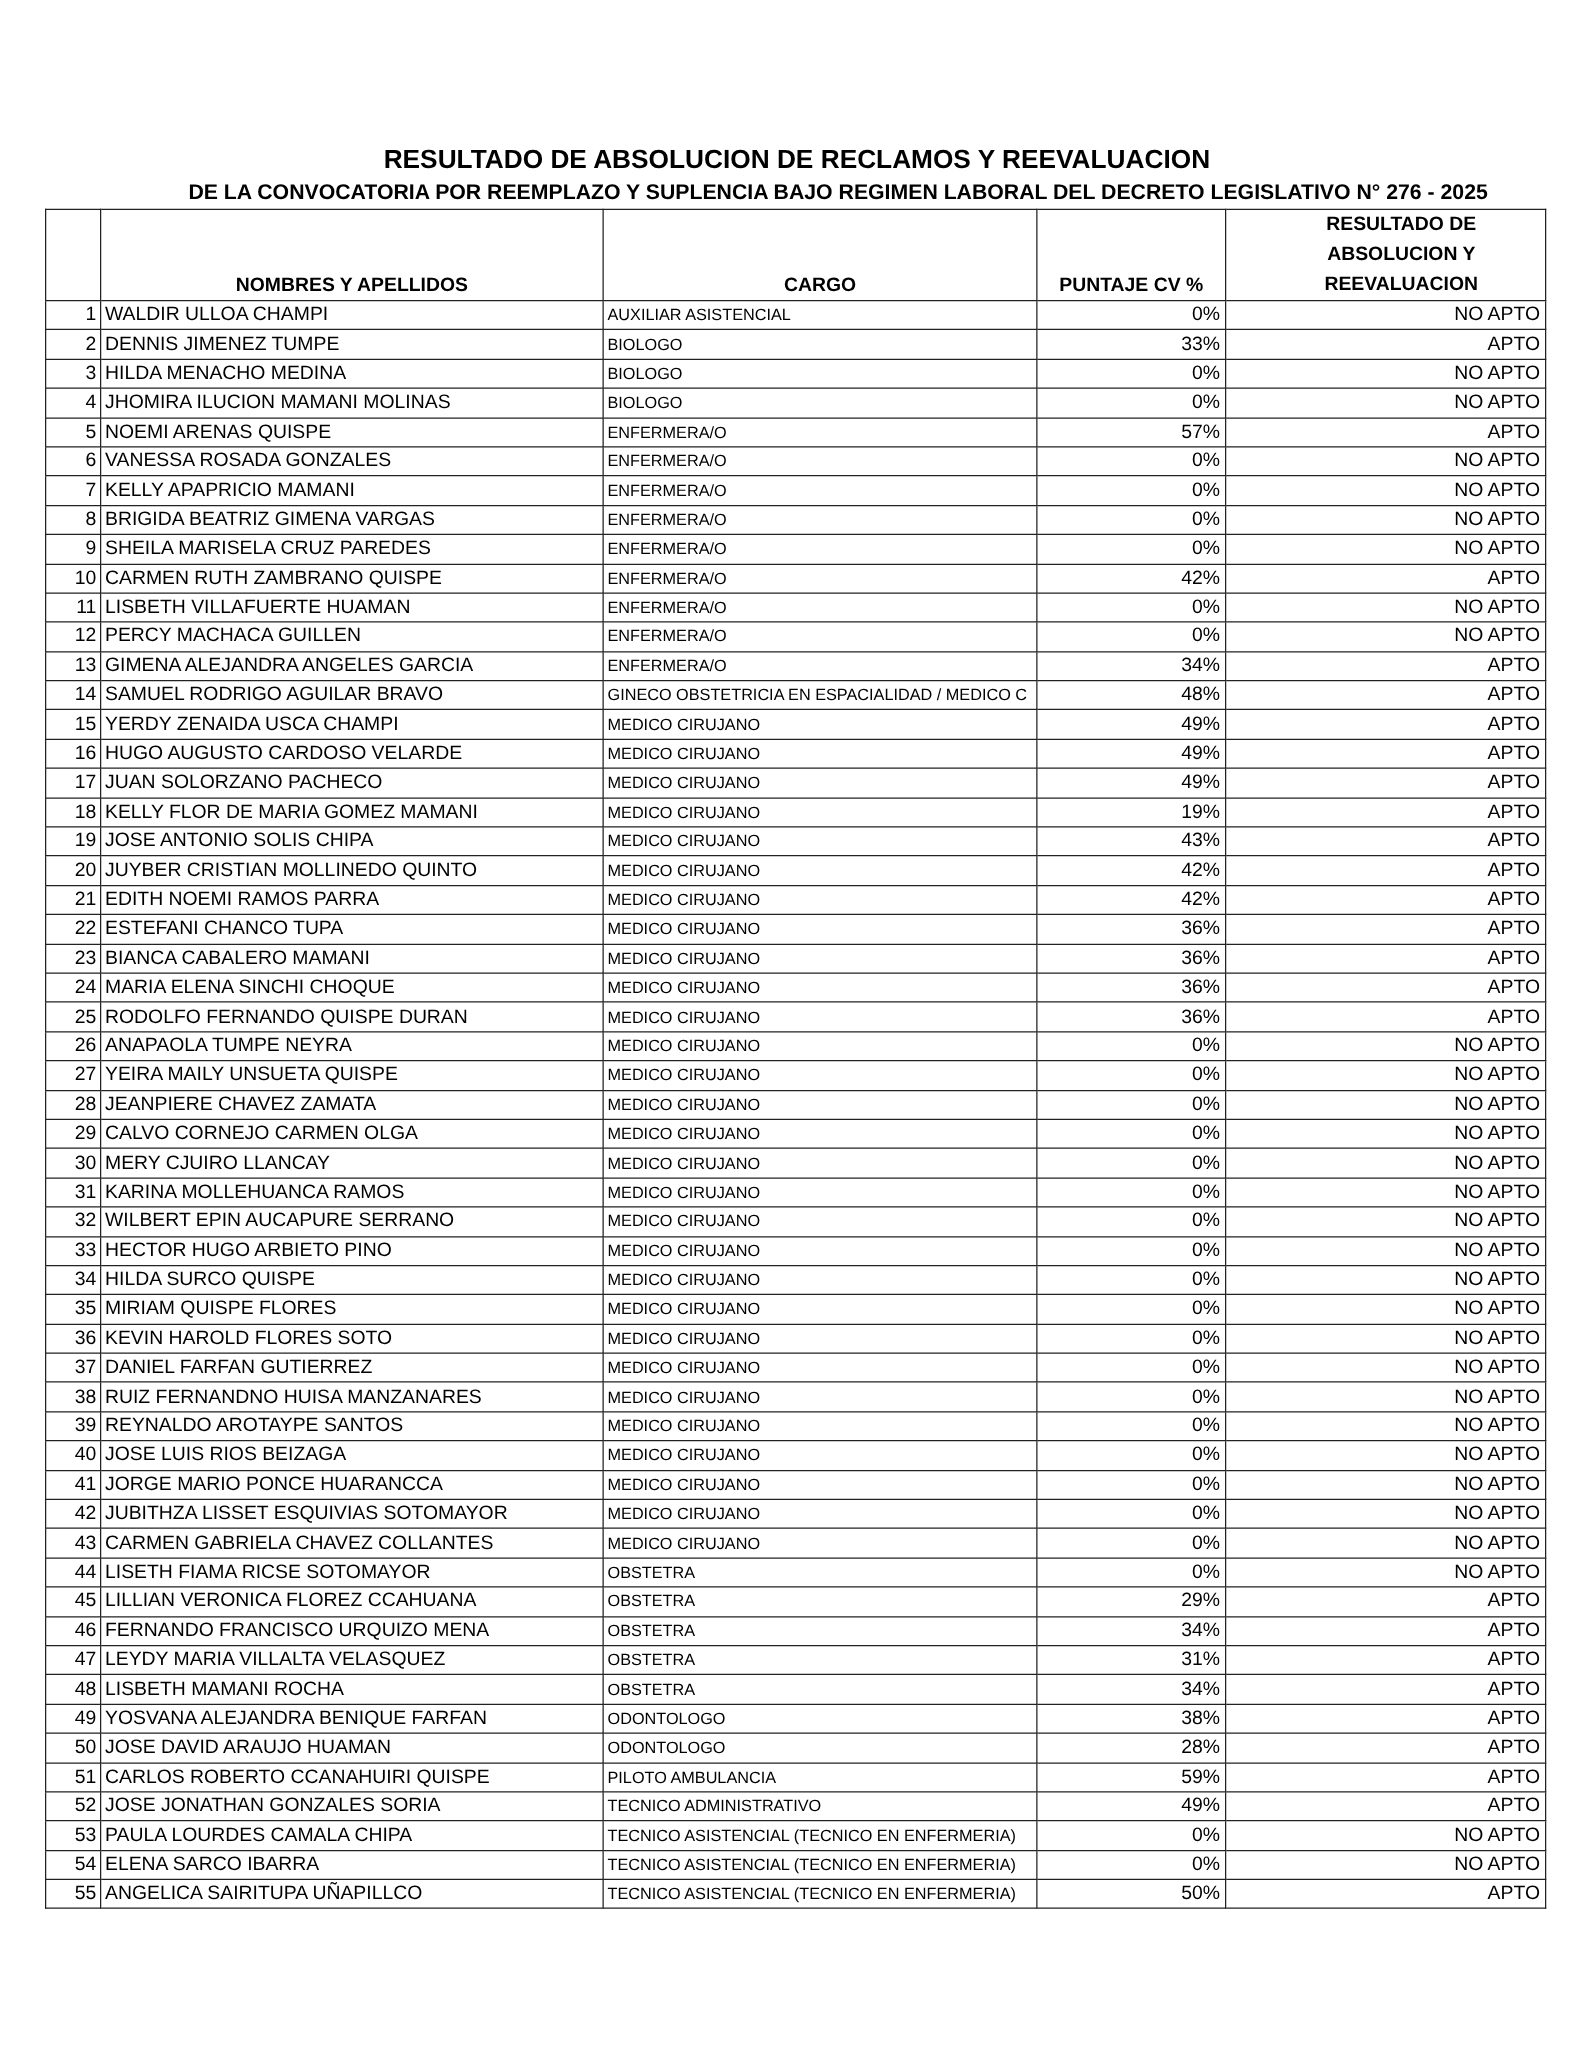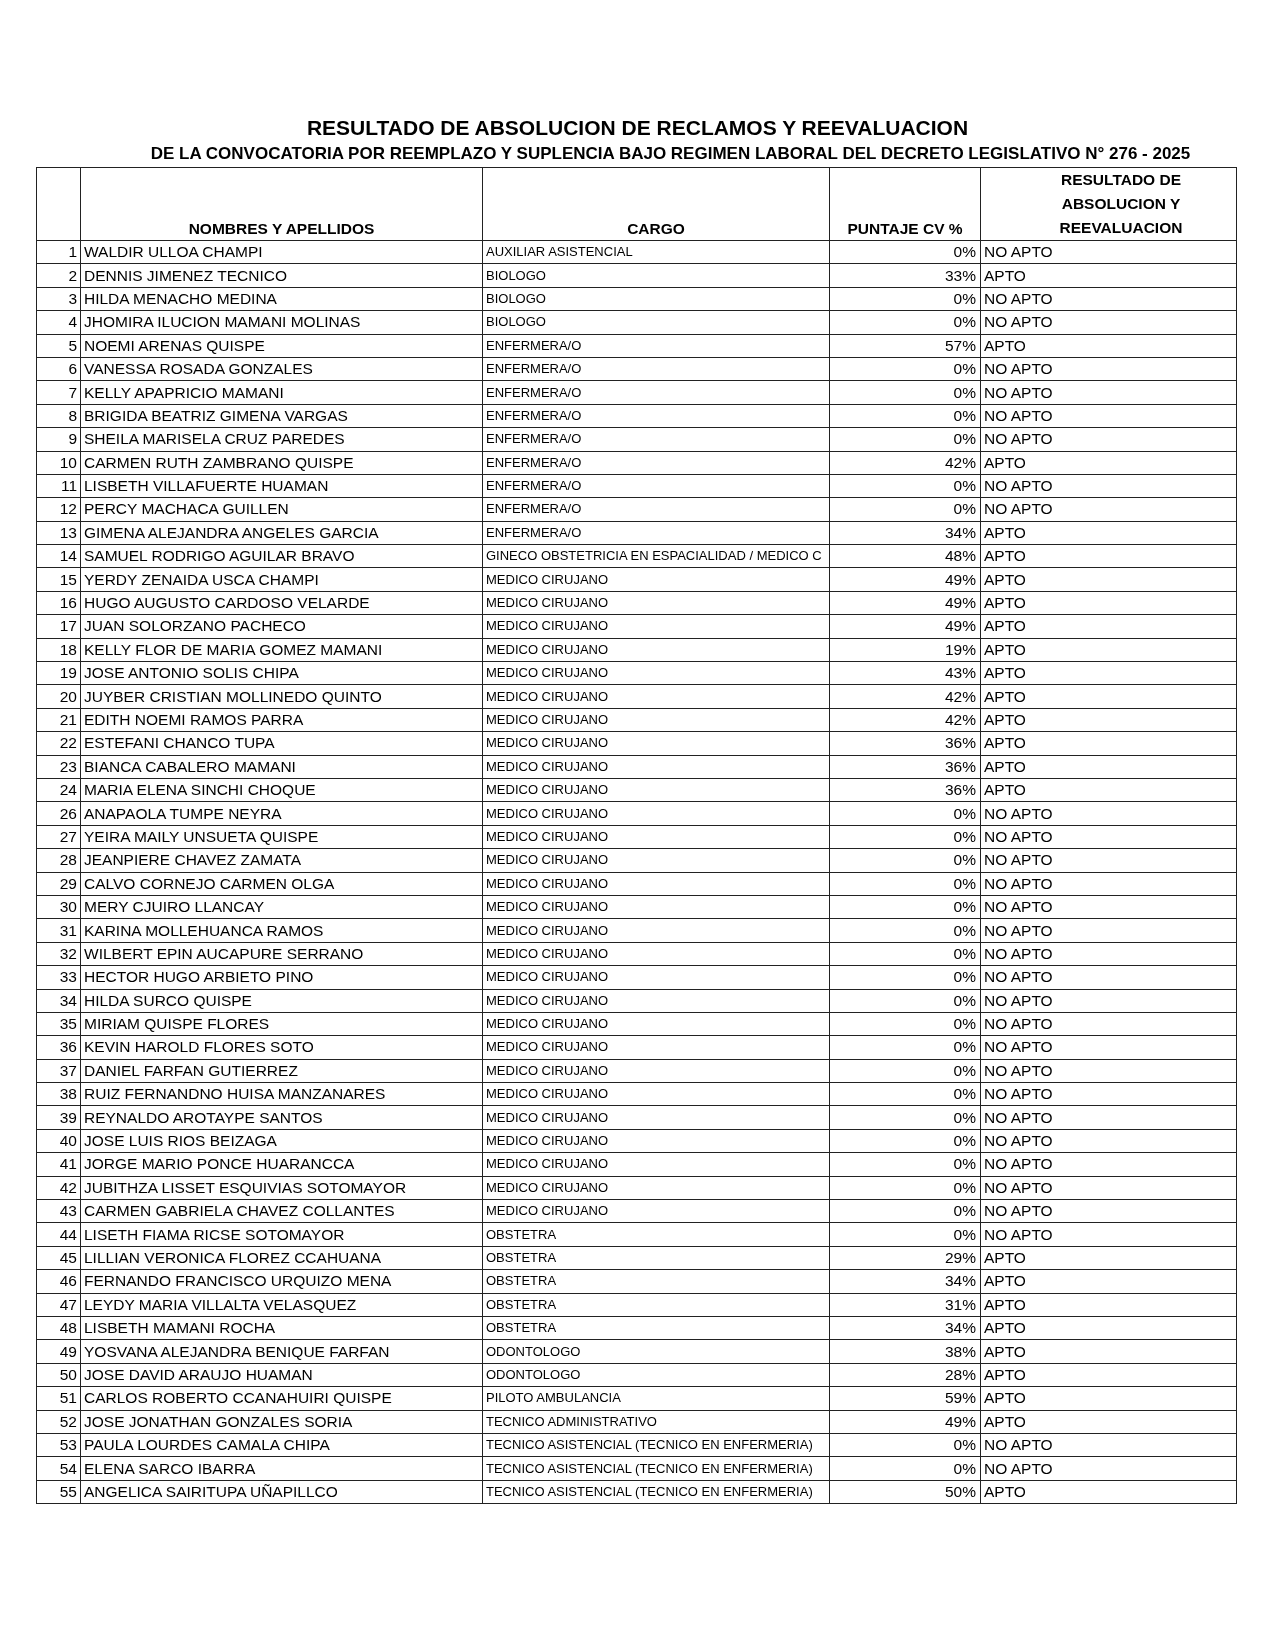--- a/index.html
+++ b/index.html
@@ -12,21 +12,21 @@
   th { font-weight: bold; height: 46px; vertical-align: bottom; text-align: center; padding-bottom: 0px; }
   th.res { text-align: center; white-space: normal; line-height: 24px; padding-left: 28px; }
   col.c-num { width: 44px; }
   col.c-name { width: 402px; }
   col.c-cargo { width: 347px; }
   col.c-pct { width: 151px; }
   col.c-res { width: 256px; }
   td.num { text-align: right; padding-right: 3px; }
   td.cargo { font-size: 13px; margin-top: 38px; }
   td.pct { text-align: right; padding-right: 4px; }
-  td.res { padding-right: 4px; }
+  td.res { text-align: right; padding-right: 4px; }
 </style>
 </head>
 <body>
 
 <div class="title title1">RESULTADO DE ABSOLUCION DE RECLAMOS Y REEVALUACION</div>
 <div class="title title2">DE LA CONVOCATORIA POR REEMPLAZO Y SUPLENCIA BAJO REGIMEN LABORAL DEL DECRETO LEGISLATIVO N° 276 - 2025</div>
 
 <table>
   <colgroup>
     <col class="c-num">
@@ -47,21 +47,21 @@
   <tbody id="rows">
       <tr>
         <td class="num">1</td>
         <td class="name">WALDIR ULLOA CHAMPI</td>
         <td class="cargo">AUXILIAR ASISTENCIAL</td>
         <td class="pct">0%</td>
         <td class="res">NO APTO</td>
       </tr>
       <tr>
         <td class="num">2</td>
-        <td class="name">DENNIS JIMENEZ TECNICO</td>
+        <td class="name">DENNIS JIMENEZ TUMPE</td>
         <td class="cargo">BIOLOGO</td>
         <td class="pct">33%</td>
         <td class="res">APTO</td>
       </tr>
       <tr>
         <td class="num">3</td>
         <td class="name">HILDA MENACHO MEDINA</td>
         <td class="cargo">BIOLOGO</td>
         <td class="pct">0%</td>
         <td class="res">NO APTO</td>
@@ -207,20 +207,27 @@
         <td class="res">APTO</td>
       </tr>
       <tr>
         <td class="num">24</td>
         <td class="name">MARIA ELENA SINCHI CHOQUE</td>
         <td class="cargo">MEDICO CIRUJANO</td>
         <td class="pct">36%</td>
         <td class="res">APTO</td>
       </tr>
       <tr>
+        <td class="num">25</td>
+        <td class="name">RODOLFO FERNANDO QUISPE DURAN</td>
+        <td class="cargo">MEDICO CIRUJANO</td>
+        <td class="pct">36%</td>
+        <td class="res">APTO</td>
+      </tr>
+      <tr>
         <td class="num">26</td>
         <td class="name">ANAPAOLA TUMPE NEYRA</td>
         <td class="cargo">MEDICO CIRUJANO</td>
         <td class="pct">0%</td>
         <td class="res">NO APTO</td>
       </tr>
       <tr>
         <td class="num">27</td>
         <td class="name">YEIRA MAILY UNSUETA QUISPE</td>
         <td class="cargo">MEDICO CIRUJANO</td>

